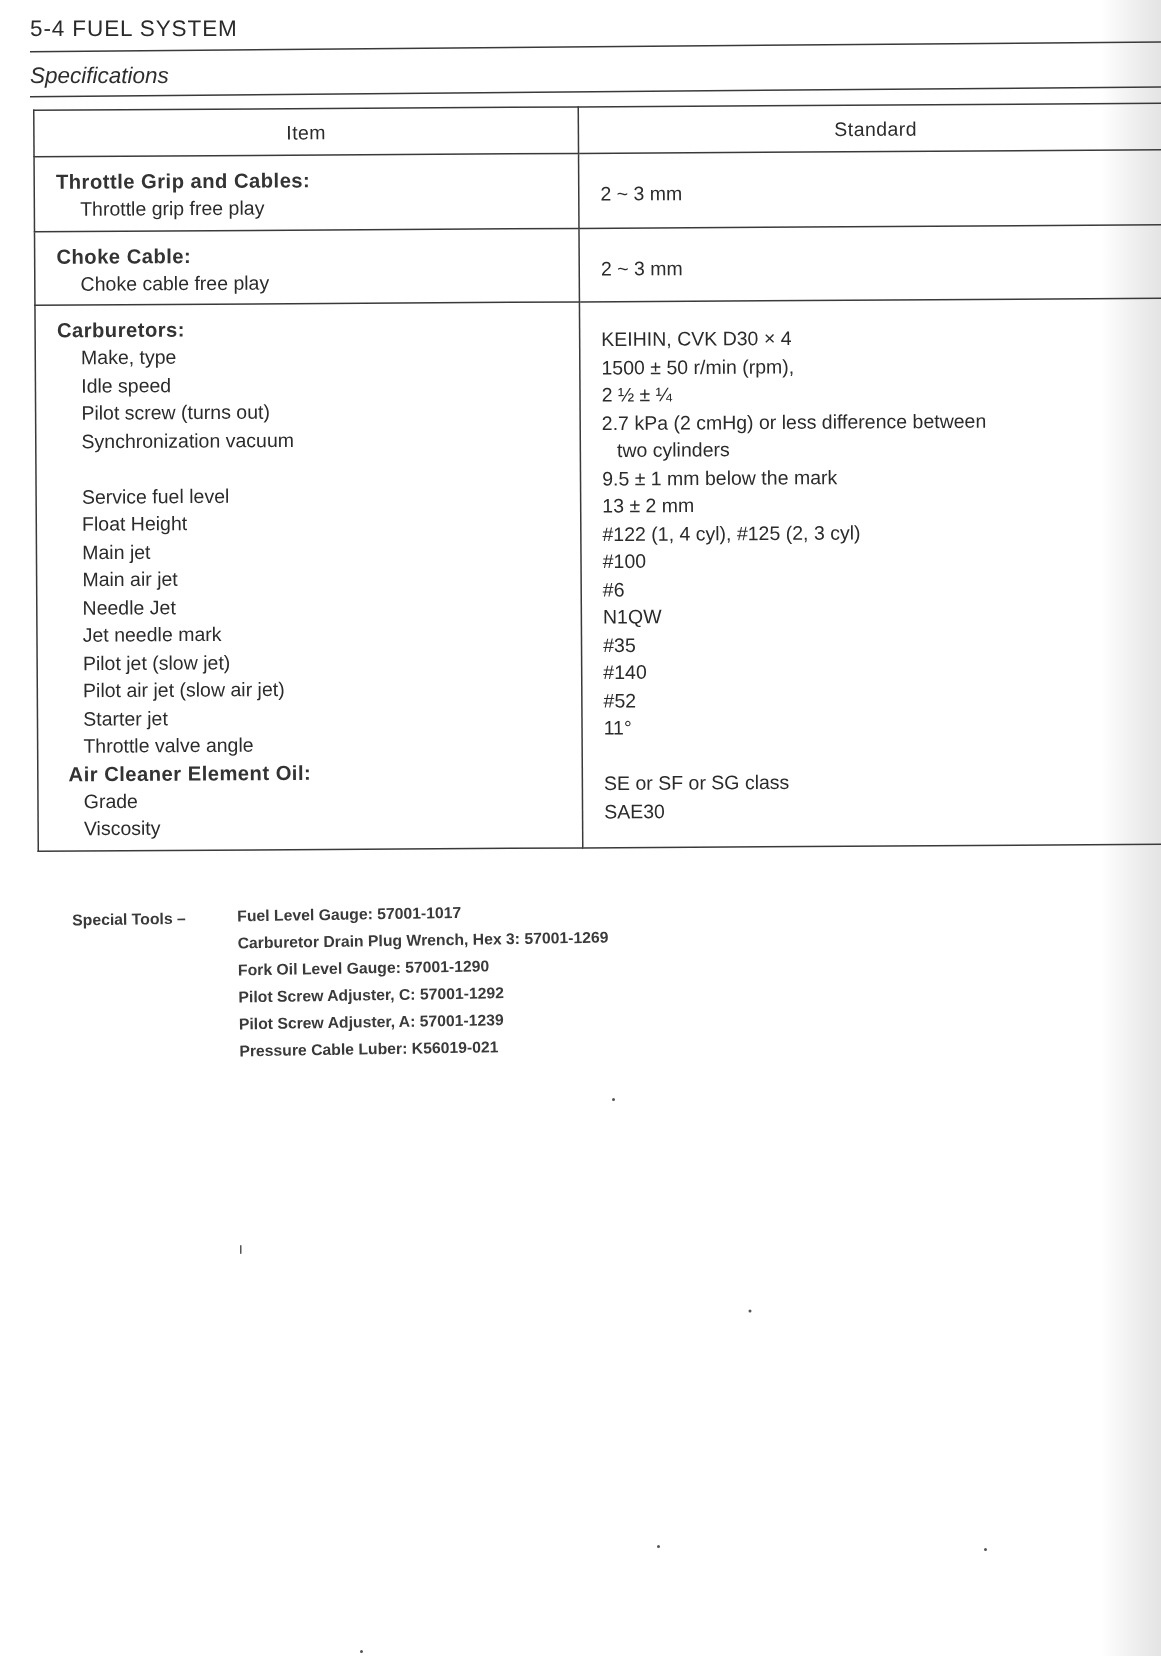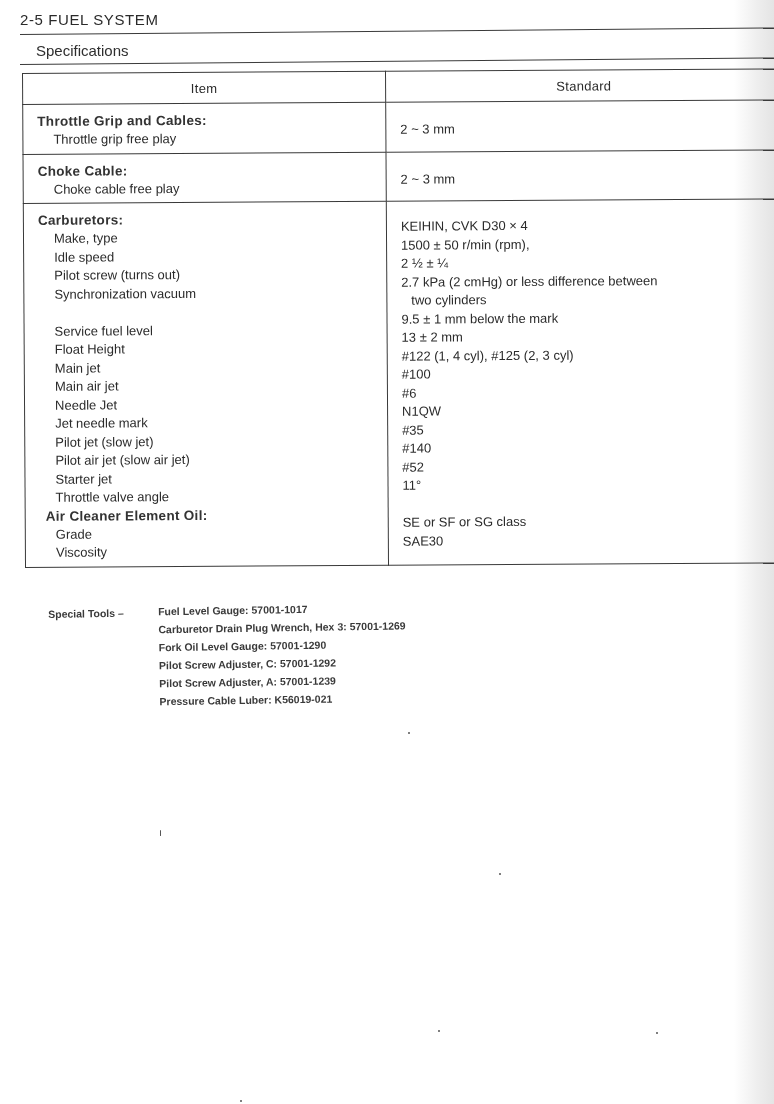--- a/index.html
+++ b/index.html
@@ -34,24 +34,25 @@
     .rule {
       position: absolute;
       height: 1px;
       background: #3a3a3a;
       transform-origin: left center;
     }
     .rule.r1 { left: 20px; top: 34px; width: 754px; transform: rotate(-0.5deg); }
     .rule.r2 { left: 20px; top: 64px; width: 754px; transform: rotate(-0.5deg); }
     .subsection-title {
       position: absolute;
-      left: 36px;
+      left: 20px;
       top: 42px;
       font-size: 15px;
       color: #2e2e2e;
+      font-style: italic;
     }
 
     
     .spec-table {
       position: absolute;
       left: 22px;
       top: 73px;
       width: 760px;
       transform: rotate(-0.35deg);
       transform-origin: left top;
@@ -128,21 +129,21 @@
       height: 2px;
       background: #555;
       border-radius: 1px;
     }
   </style>
 </head>
 <body>
 
 <div class="page-shadow"></div>
 
-<div class="section-title">2-5  FUEL SYSTEM</div>
+<div class="section-title">5-4  FUEL SYSTEM</div>
 <div class="rule r1"></div>
 <div class="subsection-title">Specifications</div>
 <div class="rule r2"></div>
 
 <table class="spec-table">
   <thead>
     <tr>
       <th class="col-item">Item</th>
       <th class="col-std">Standard</th>
     </tr>

